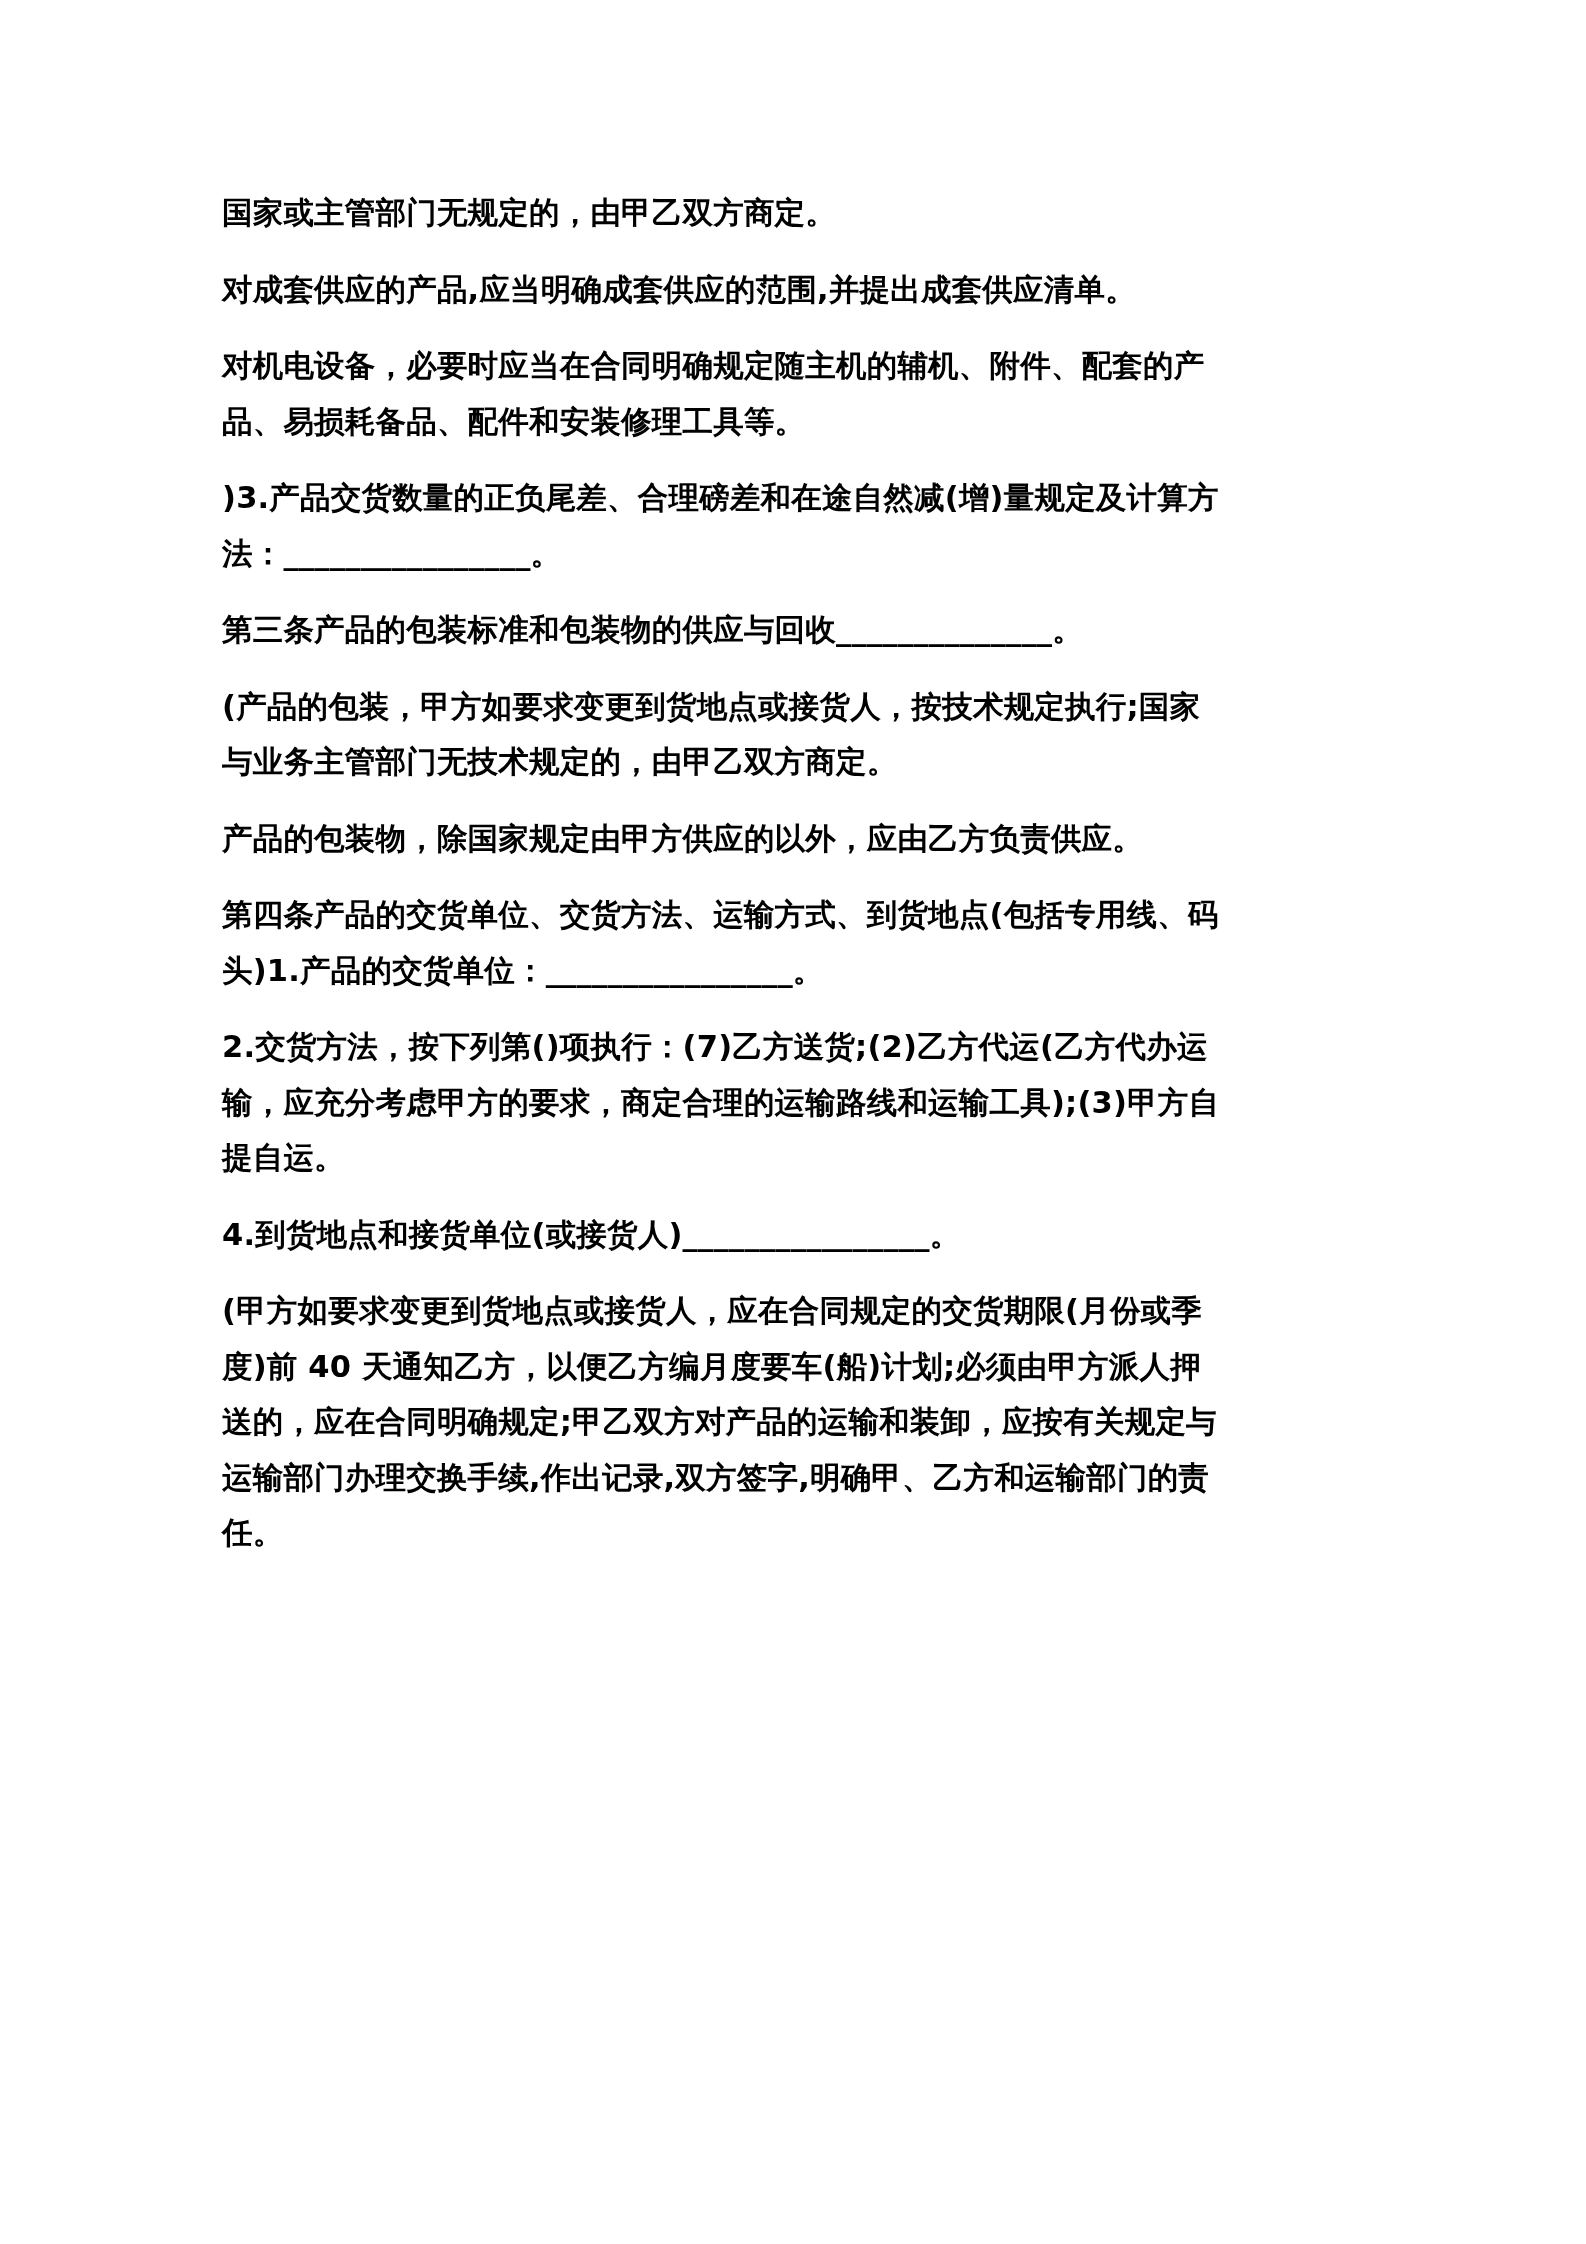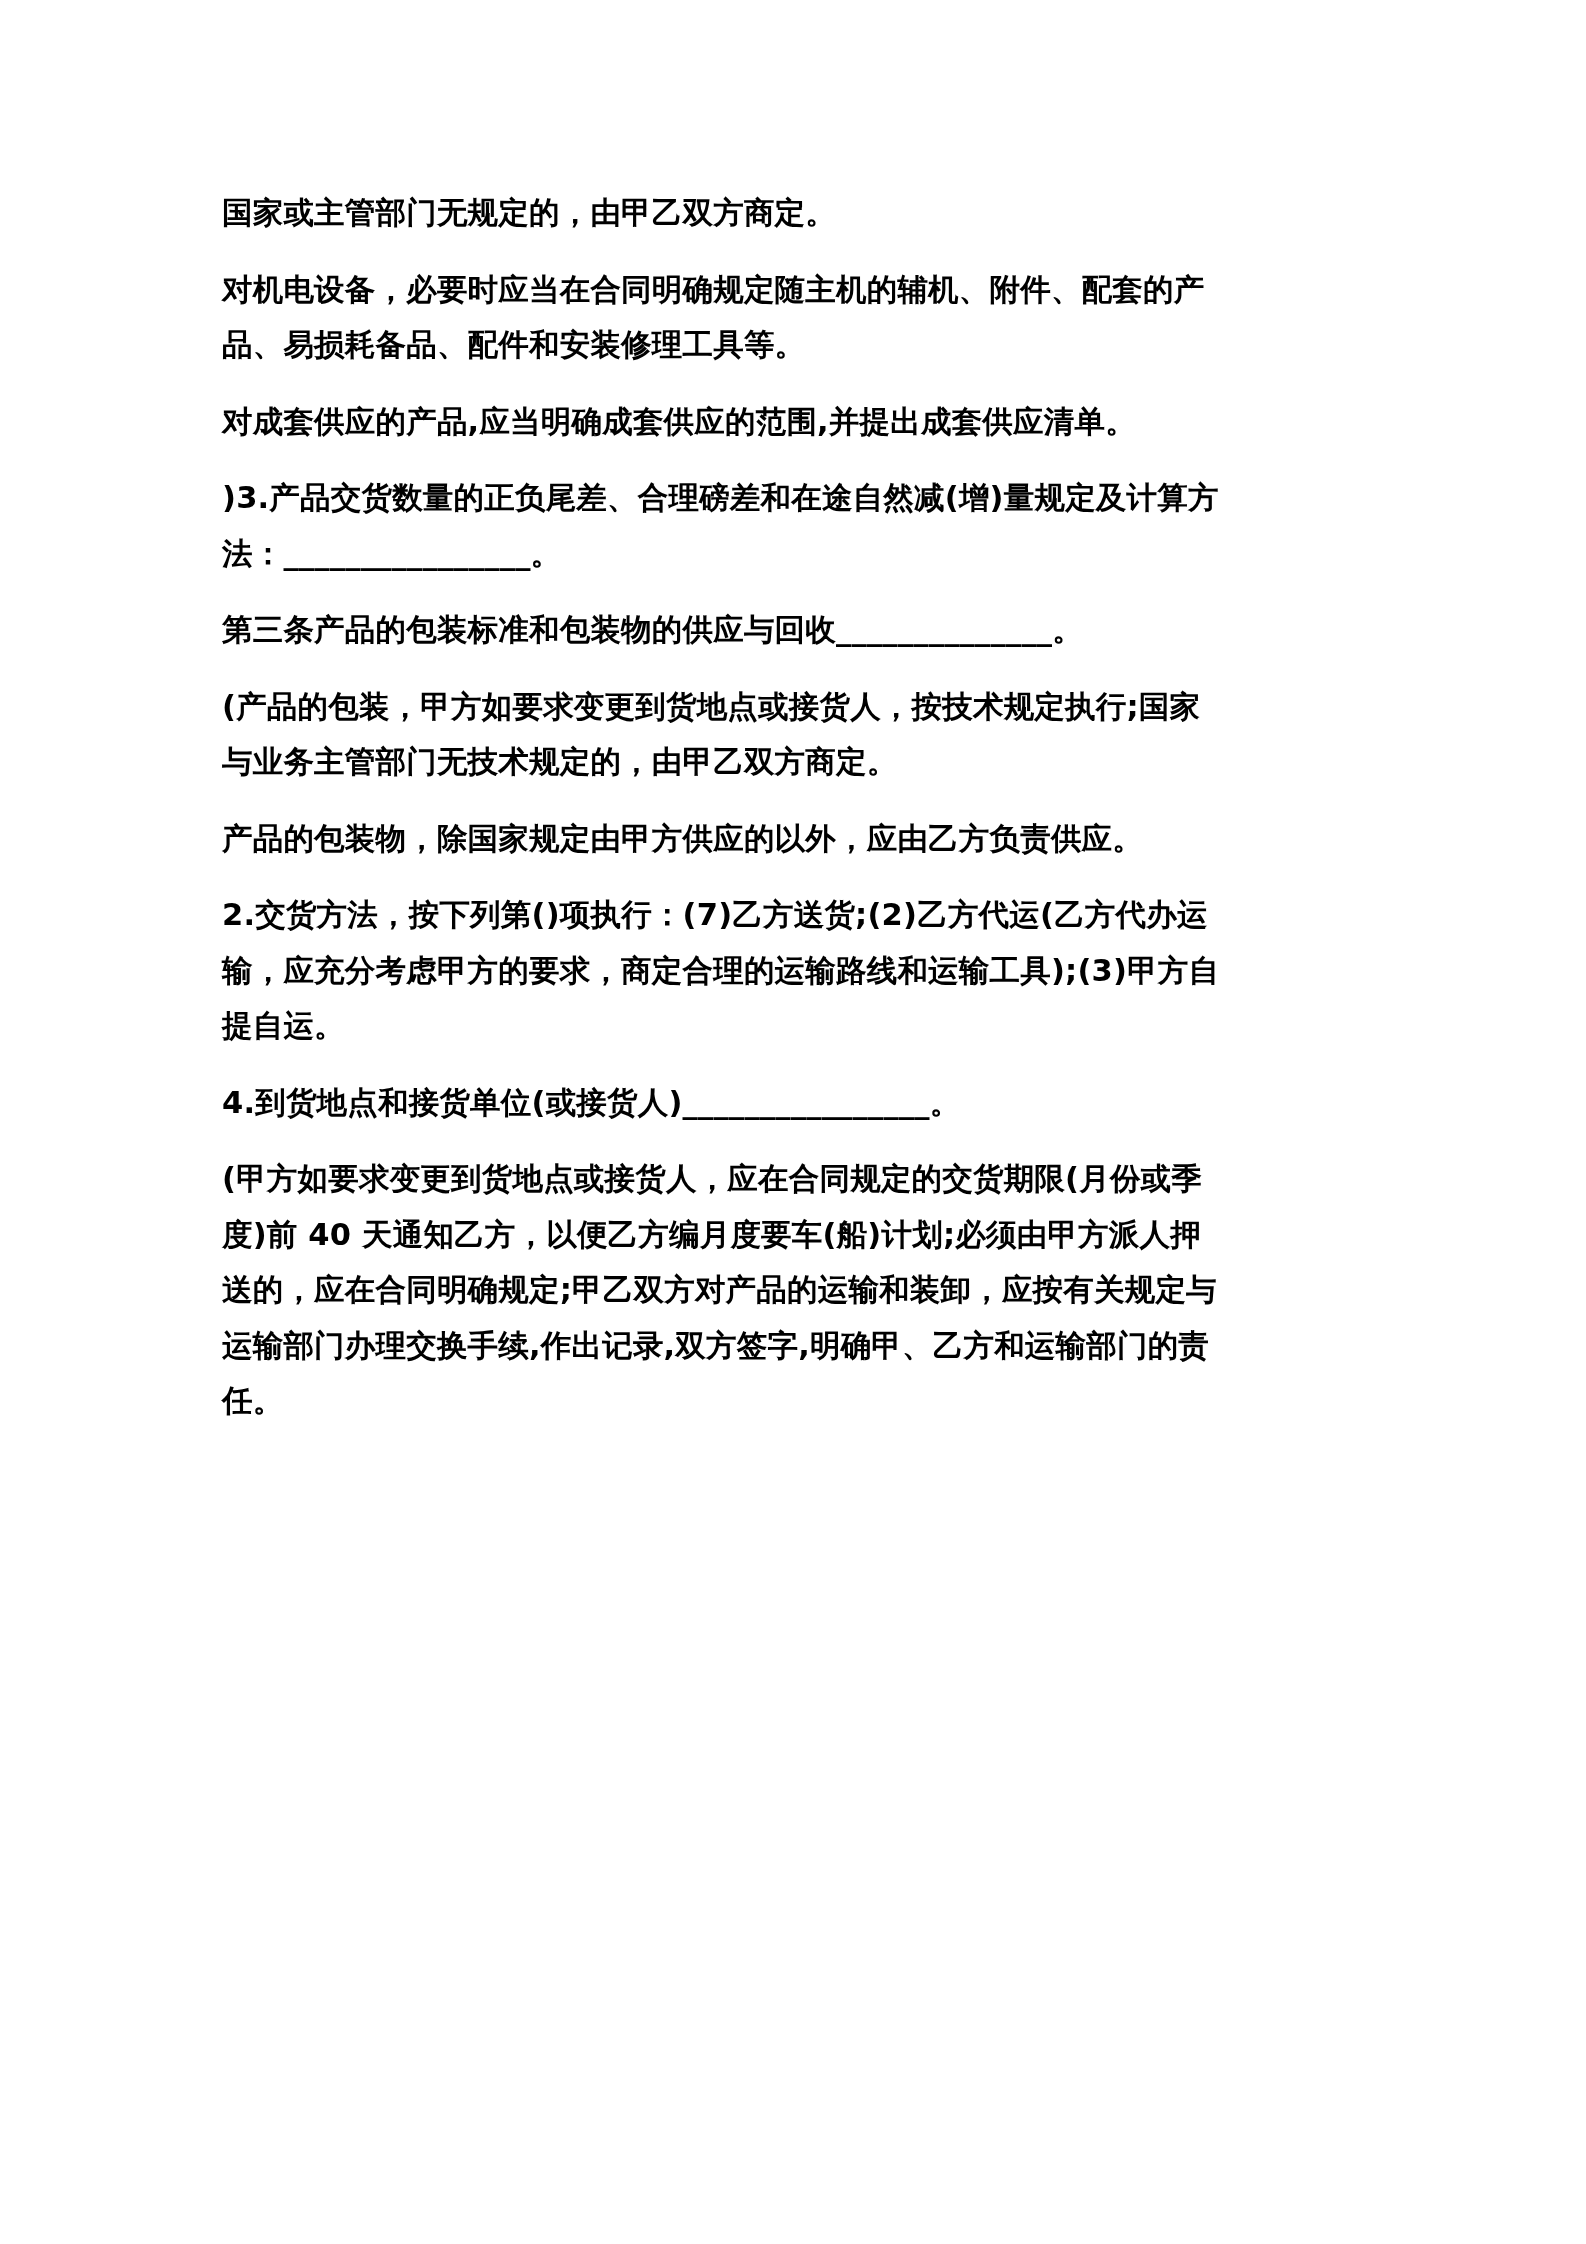--- a/index.html
+++ b/index.html
@@ -38,23 +38,24 @@
   .para:last-child {
     margin-bottom: 0;
   }
 </style>
 </head>
 <body>
 
 <div class="page">
   <div class="doc-body">
     <p class="para">国家或主管部门无规定的，由甲乙双方商定。</p>
+    <p class="para">对成套供应的产品,应当明确成套供应的范围,并提出成套供应清单。</p>
     <p class="para">对机电设备，必要时应当在合同明确规定随主机的辅机、附件、配套的产品、易损耗备品、配件和安装修理工具等。</p>
-    <p class="para">对成套供应的产品,应当明确成套供应的范围,并提出成套供应清单。</p>
     <p class="para">)3.产品交货数量的正负尾差、合理磅差和在途自然减(增)量规定及计算方法：________________。</p>
     <p class="para">第三条产品的包装标准和包装物的供应与回收______________。</p>
     <p class="para">(产品的包装，甲方如要求变更到货地点或接货人，按技术规定执行;国家与业务主管部门无技术规定的，由甲乙双方商定。</p>
     <p class="para">产品的包装物，除国家规定由甲方供应的以外，应由乙方负责供应。</p>
+    <p class="para">第四条产品的交货单位、交货方法、运输方式、到货地点(包括专用线、码头)1.产品的交货单位：________________。</p>
     <p class="para">2.交货方法，按下列第()项执行：(7)乙方送货;(2)乙方代运(乙方代办运输，应充分考虑甲方的要求，商定合理的运输路线和运输工具);(3)甲方自提自运。</p>
     <p class="para">4.到货地点和接货单位(或接货人)________________。</p>
     <p class="para">(甲方如要求变更到货地点或接货人，应在合同规定的交货期限(月份或季度)前 40 天通知乙方，以便乙方编月度要车(船)计划;必须由甲方派人押送的，应在合同明确规定;甲乙双方对产品的运输和装卸，应按有关规定与运输部门办理交换手续,作出记录,双方签字,明确甲、乙方和运输部门的责任。</p>
   </div>
 </div>
 
 </body></html>

